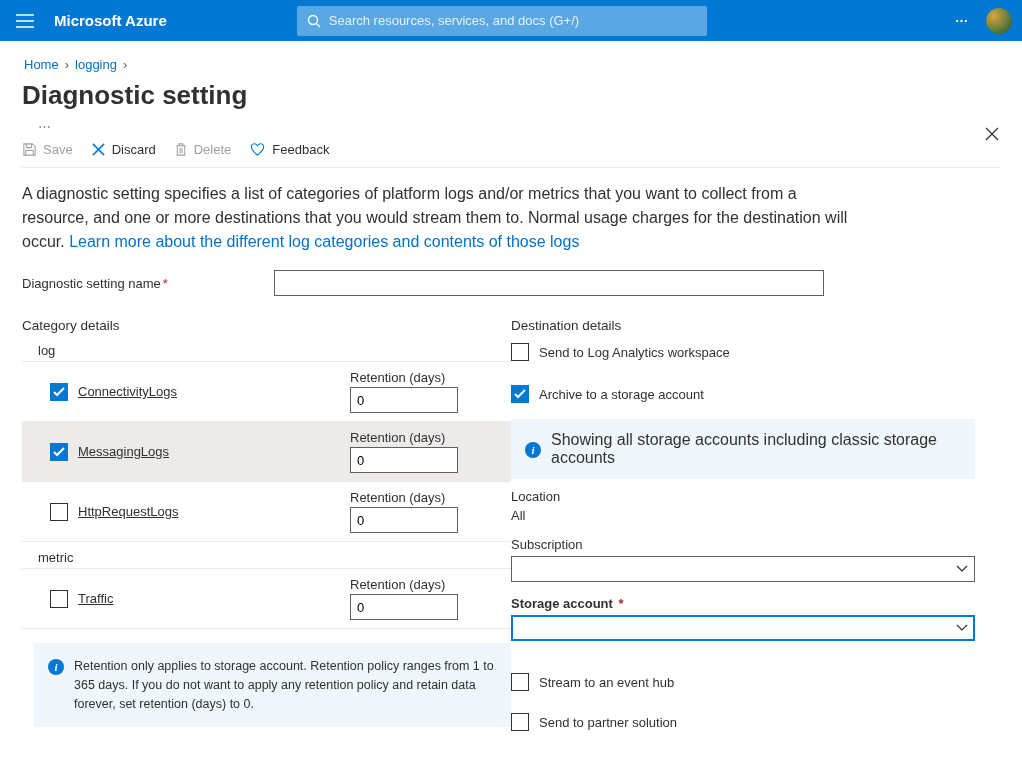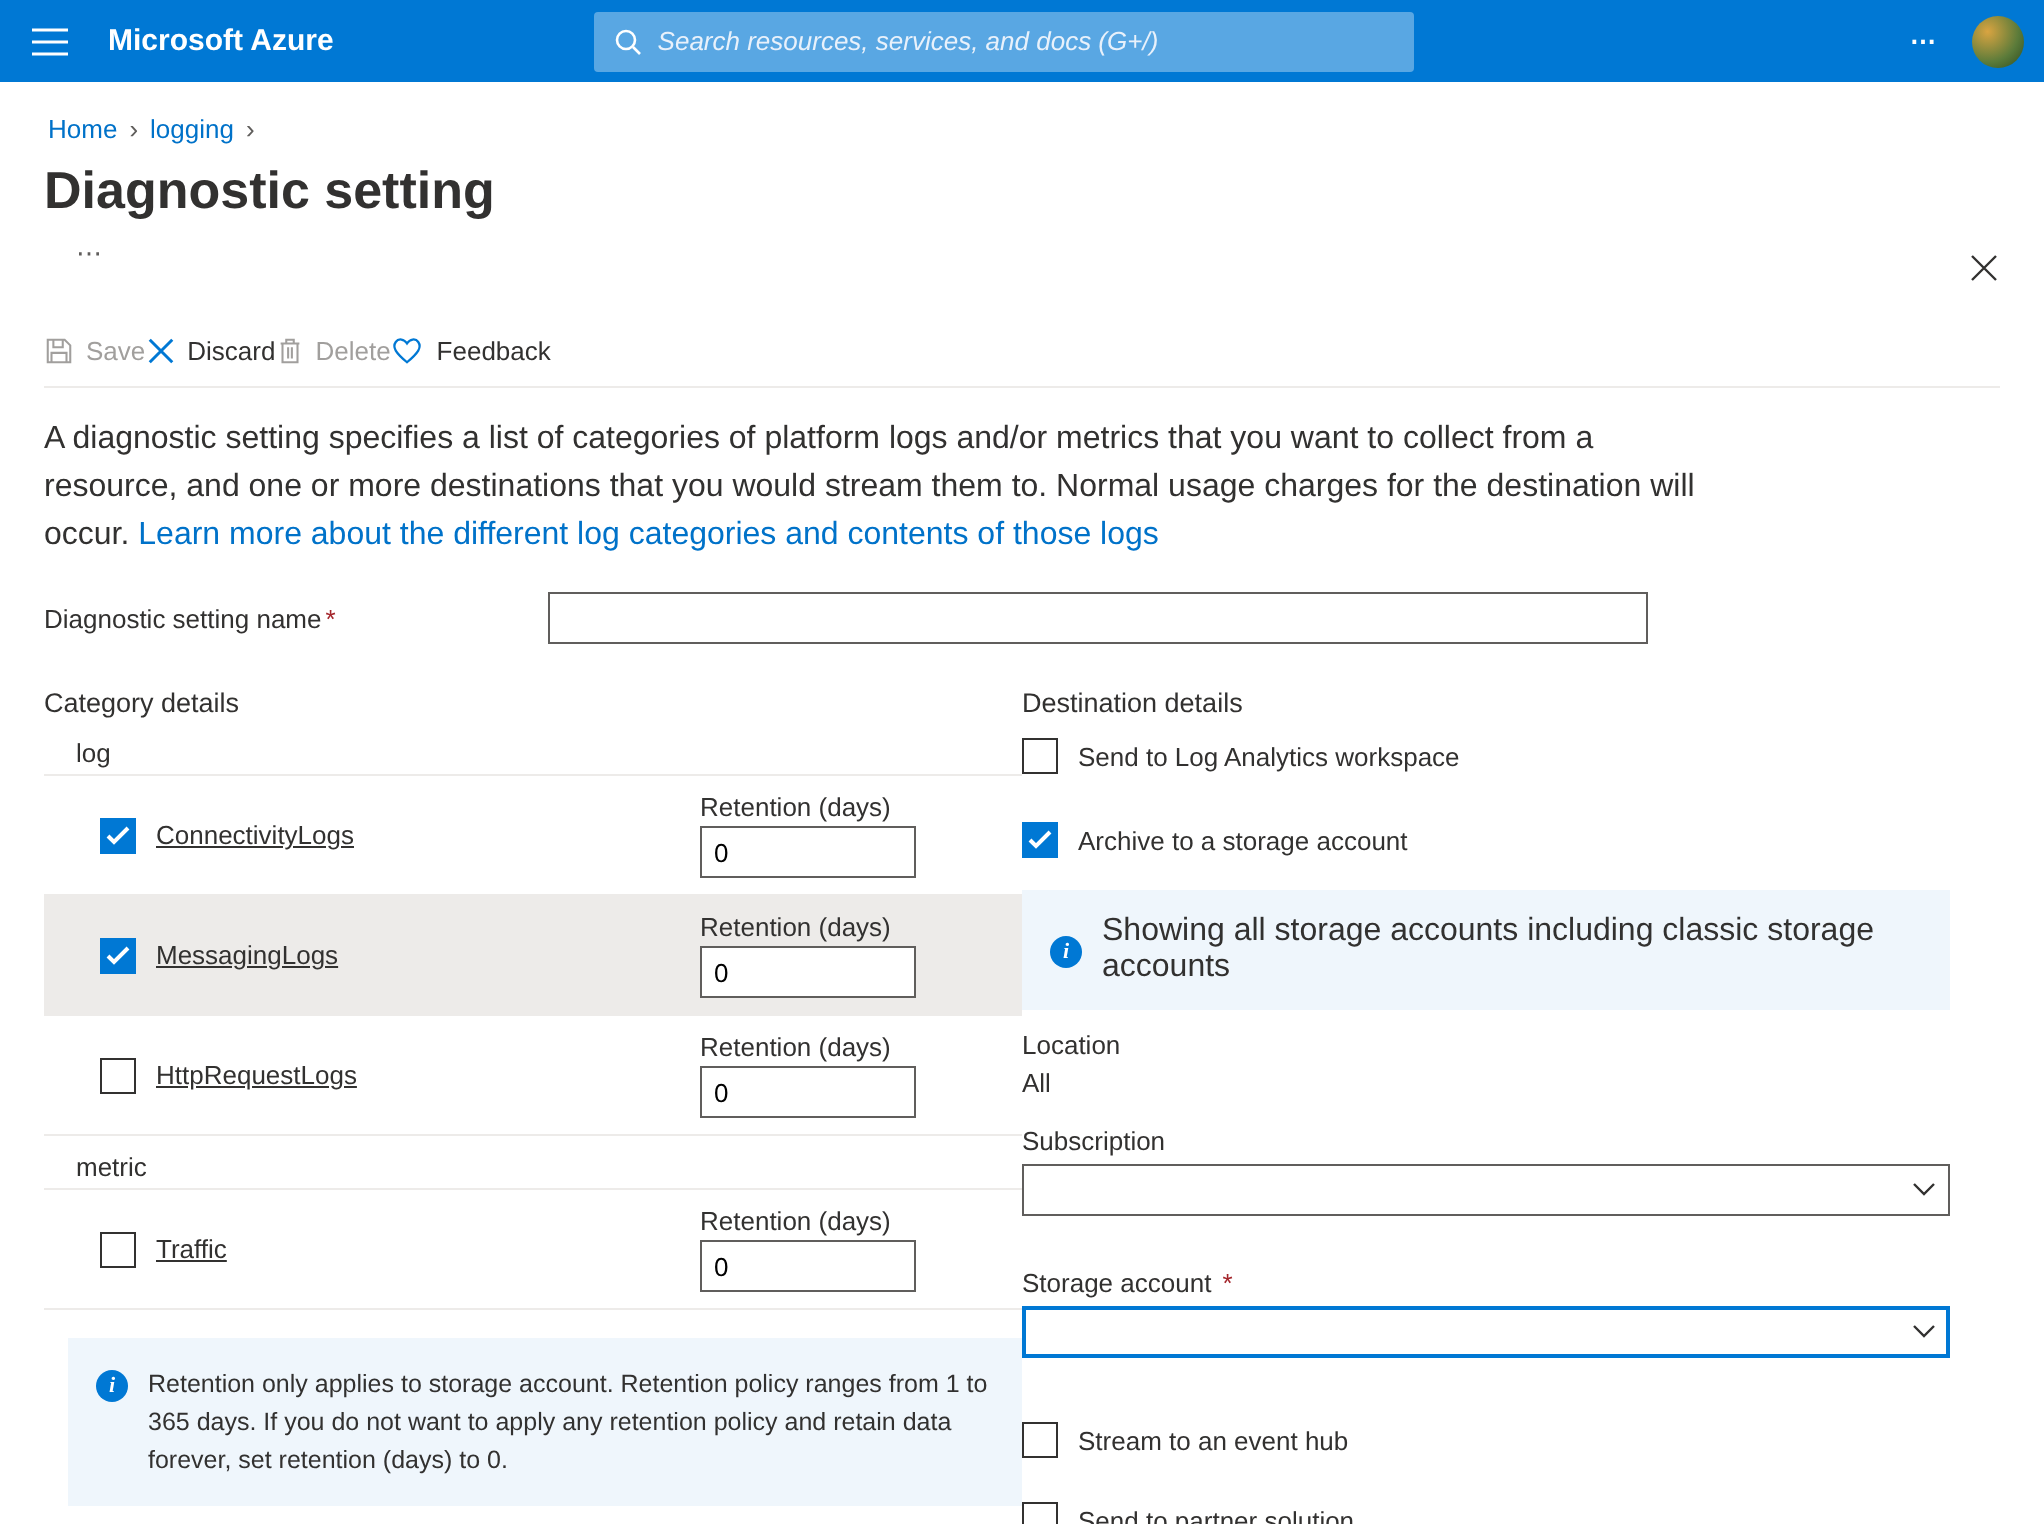--- a/index.html
+++ b/index.html
@@ -2,35 +2,35 @@
 <html><head>
   <meta charset="utf-8">
   <style>
     * { box-sizing: border-box; margin: 0; padding: 0; }
     body { font-family: "Segoe UI", Tahoma, sans-serif; font-size: 13px; color: #323130; background:#fff; width:1022px; height:762px; overflow:hidden; }
     
     .topbar { height: 41px; background: #0078d4; display:flex; align-items:center; color:#fff; padding: 0 10px; }
     .ham { padding: 6px; cursor:pointer; display:flex; }
     .brand { font-weight:600; font-size:15px; margin-left:14px; }
     .search { margin-left: 130px; height:30px; width:410px; background: rgba(255,255,255,0.35); border-radius:2px; display:flex; align-items:center; padding:0 10px; color:#fff; }
-    .search input { background:transparent; border:none; color:#fff; margin-left:8px; font-size:13px; flex:1;font-style:italic; }
+    .search input { background:transparent; border:none; color:#fff; margin-left:8px; font-size:13px; flex:1; }
     .search input::placeholder{color:#e8f1fb;}
     .topright{margin-left:auto; display:flex; align-items:center;}
     .dots{letter-spacing:2px; font-weight:bold; margin-right:16px;}
     .avatar{width:26px;height:26px;border-radius:50%;background: radial-gradient(circle at 30% 30%, #d9a441, #5b7b3a 60%, #2b4a1f);}
     
     .content{ padding: 8px 22px; height:calc(100% - 41px); overflow:auto;}
     .breadcrumb{ font-size:13px; display:flex; align-items:center; gap:6px; margin:8px 2px 6px 2px;}
     .breadcrumb a{ color:#0072c9; text-decoration:none; cursor:pointer;}
     .chev{color:#605e5c;}
     .titlebar{display:flex; align-items:flex-start; margin-top:8px;flex-direction:column;}
     h1{ font-size:26px; font-weight:600; }
     .title-dots{ margin-left:16px; color:#605e5c; letter-spacing:2px; cursor:pointer; position:relative; top:8px;}
     .close-x{margin-left:auto; cursor:pointer; color:#323130;}
-    .toolbar{ margin-top:26px; display:flex; align-items:center; padding-bottom:10px; border-bottom:1px solid #edebe9;}
+    .toolbar{ display:flex; gap:18px; align-items:center; padding-bottom:10px; border-bottom:1px solid #edebe9;}
     .tbtn{display:flex; align-items:center; gap:6px; cursor:pointer; color:#323130;}
     .tbtn.disabled{color:#a19f9d; cursor:default;}
     .desc{margin-top:14px; font-size:16px; line-height:1.5; max-width:840px;}
     .desc a{color:#0072c9; text-decoration:none;}
     .formrow{display:flex; align-items:center; margin-top:16px;}
     .label{width:252px;}
     .req{color:#a4262c; margin-left:2px;}
     .textfield{height:26px; width:550px; border:1px solid #605e5c; padding:0 6px; font-size:13px;}
     .columns{display:flex; margin-top:22px; }
     .col{flex:1;}
@@ -232,21 +232,21 @@
         <div class="fieldlbl" style="margin-top:14px;">Subscription</div>
         <div class="select">
           <span></span>
           <span class="chevdn">
               <svg width="12" height="8" viewBox="0 0 12 8">
                 <path d="M1 1 L6 6 L11 1" stroke="#323130" stroke-width="1.2" fill="none"></path>
               </svg>
             </span>
         </div>
 
-        <div class="fieldlbl" style="margin-top:26px;"><span>Storage account</span><span class="req"> *</span></div>
+        <div class="fieldlbl" style="margin-top:14px;font-weight:bold;"><span>Storage account</span><span class="req"> *</span></div>
         <div class="select active">
           <span></span>
           <span class="chevdn">
               <svg width="12" height="8" viewBox="0 0 12 8">
                 <path d="M1 1 L6 6 L11 1" stroke="#323130" stroke-width="1.2" fill="none"></path>
               </svg>
             </span>
         </div>
       </div>
 

